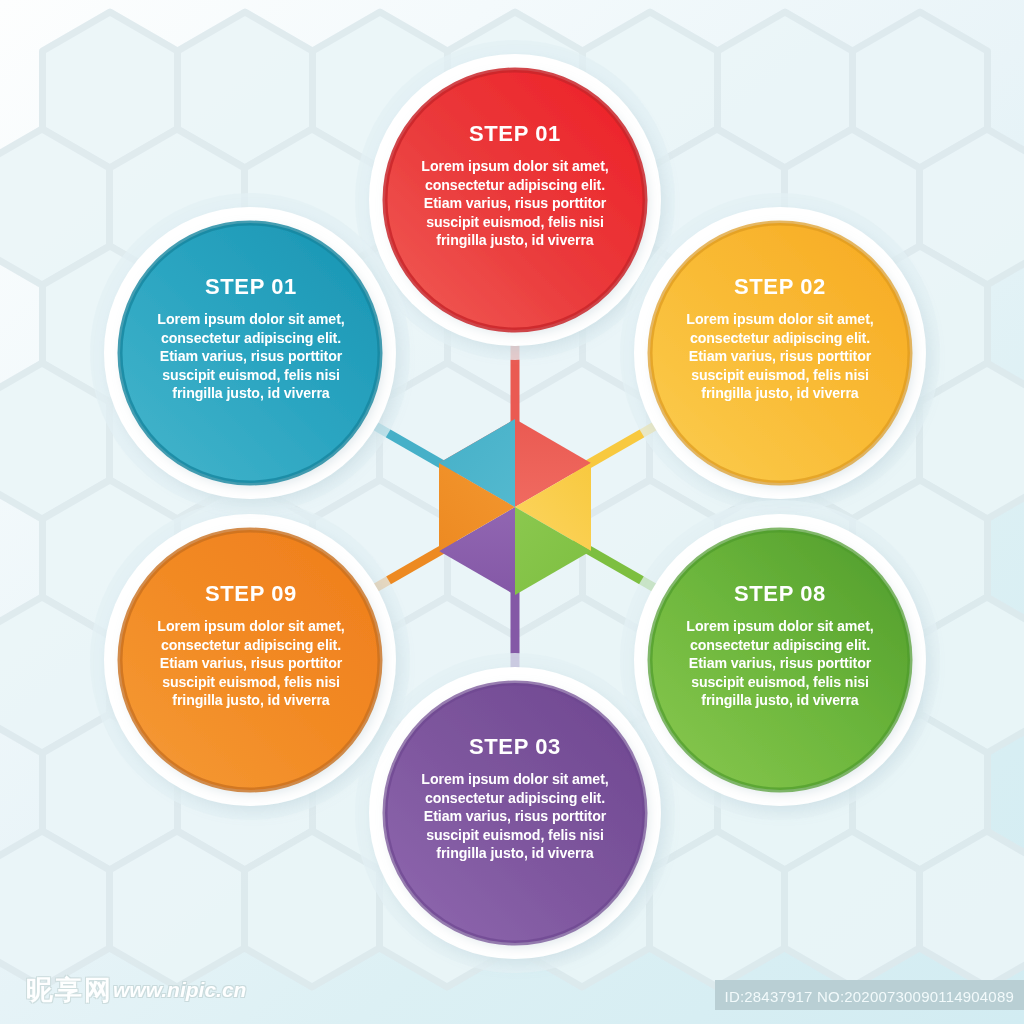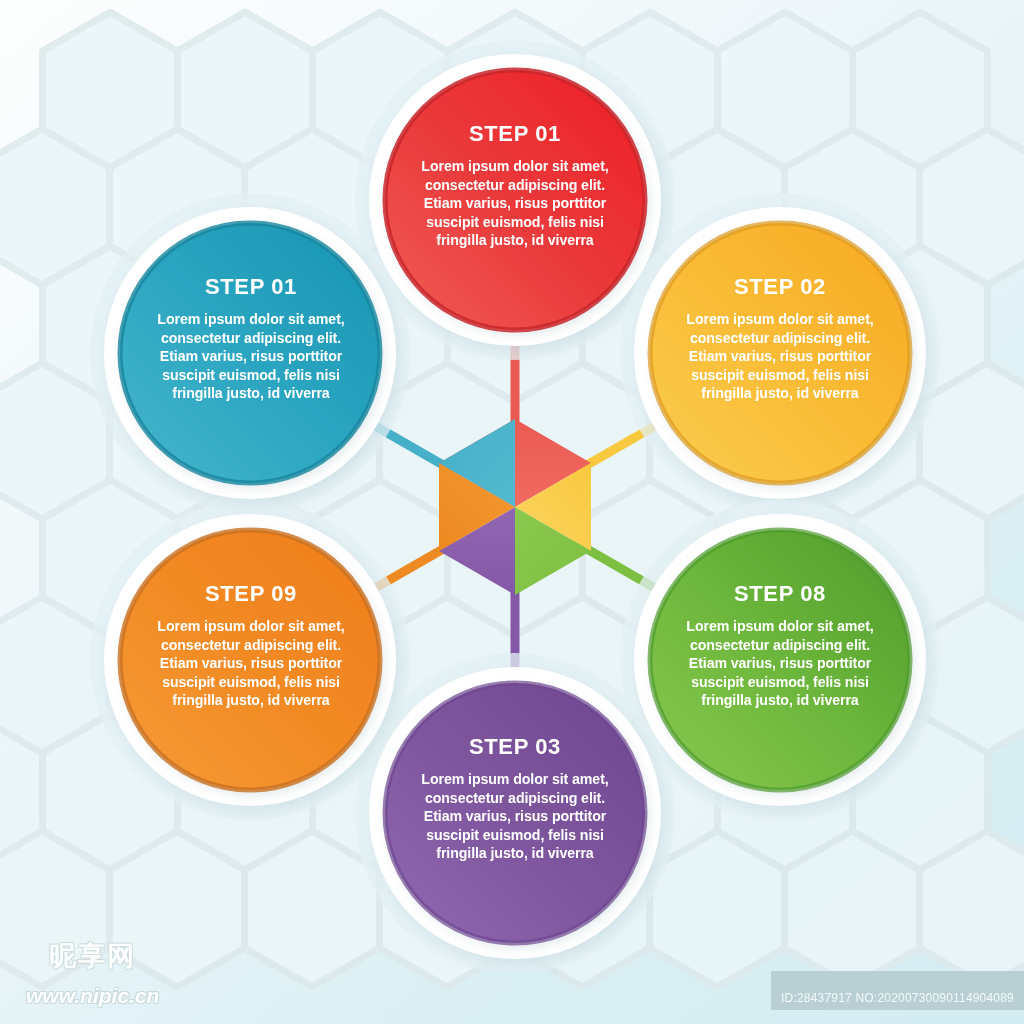--- a/index.html
+++ b/index.html
@@ -71,23 +71,21 @@
   #text-step-5 { left: 126px; top: 582px; }
   #text-step-6 { left: 126px; top: 275px; }
 
   
   #watermark {
     position: absolute;
     left: 26px;
     bottom: 16px;
     display: flex;
     align-items: center;
-    gap: 10px;
     opacity: 0.95;
-    flex-direction: column;
   }
   #watermark-cn {
     font-size: 27px;
     font-weight: bold;
     color: #ffffff;
     letter-spacing: 2px;
     text-shadow:
       -1px -1px 0 #cdddde, 1px -1px 0 #cdddde,
       -1px  1px 0 #cdddde, 1px  1px 0 #cdddde;
     font-family: "DejaVu Sans", sans-serif;
@@ -101,22 +99,22 @@
       -1px -1px 0 #c9dadc, 1px -1px 0 #c9dadc,
       -1px  1px 0 #c9dadc, 1px  1px 0 #c9dadc;
   }
 
   #id-badge {
     position: absolute;
     right: 0px;
     bottom: 14px;
     background: #b9cfd4;
     color: #f2fafb;
-    font-size: 12px;
-    padding: 20px 10px 5px 10px;
+    font-size: 15px;
+    padding: 8px 10px 5px 10px;
     letter-spacing: 0.2px;
     white-space: nowrap;
   }
 </style>
 </head>
 <body>
 
 <div id="stage">
 
   <svg id="bg-hex-layer" viewBox="0 0 1024 1024" xmlns="http://www.w3.org/2000/svg">

